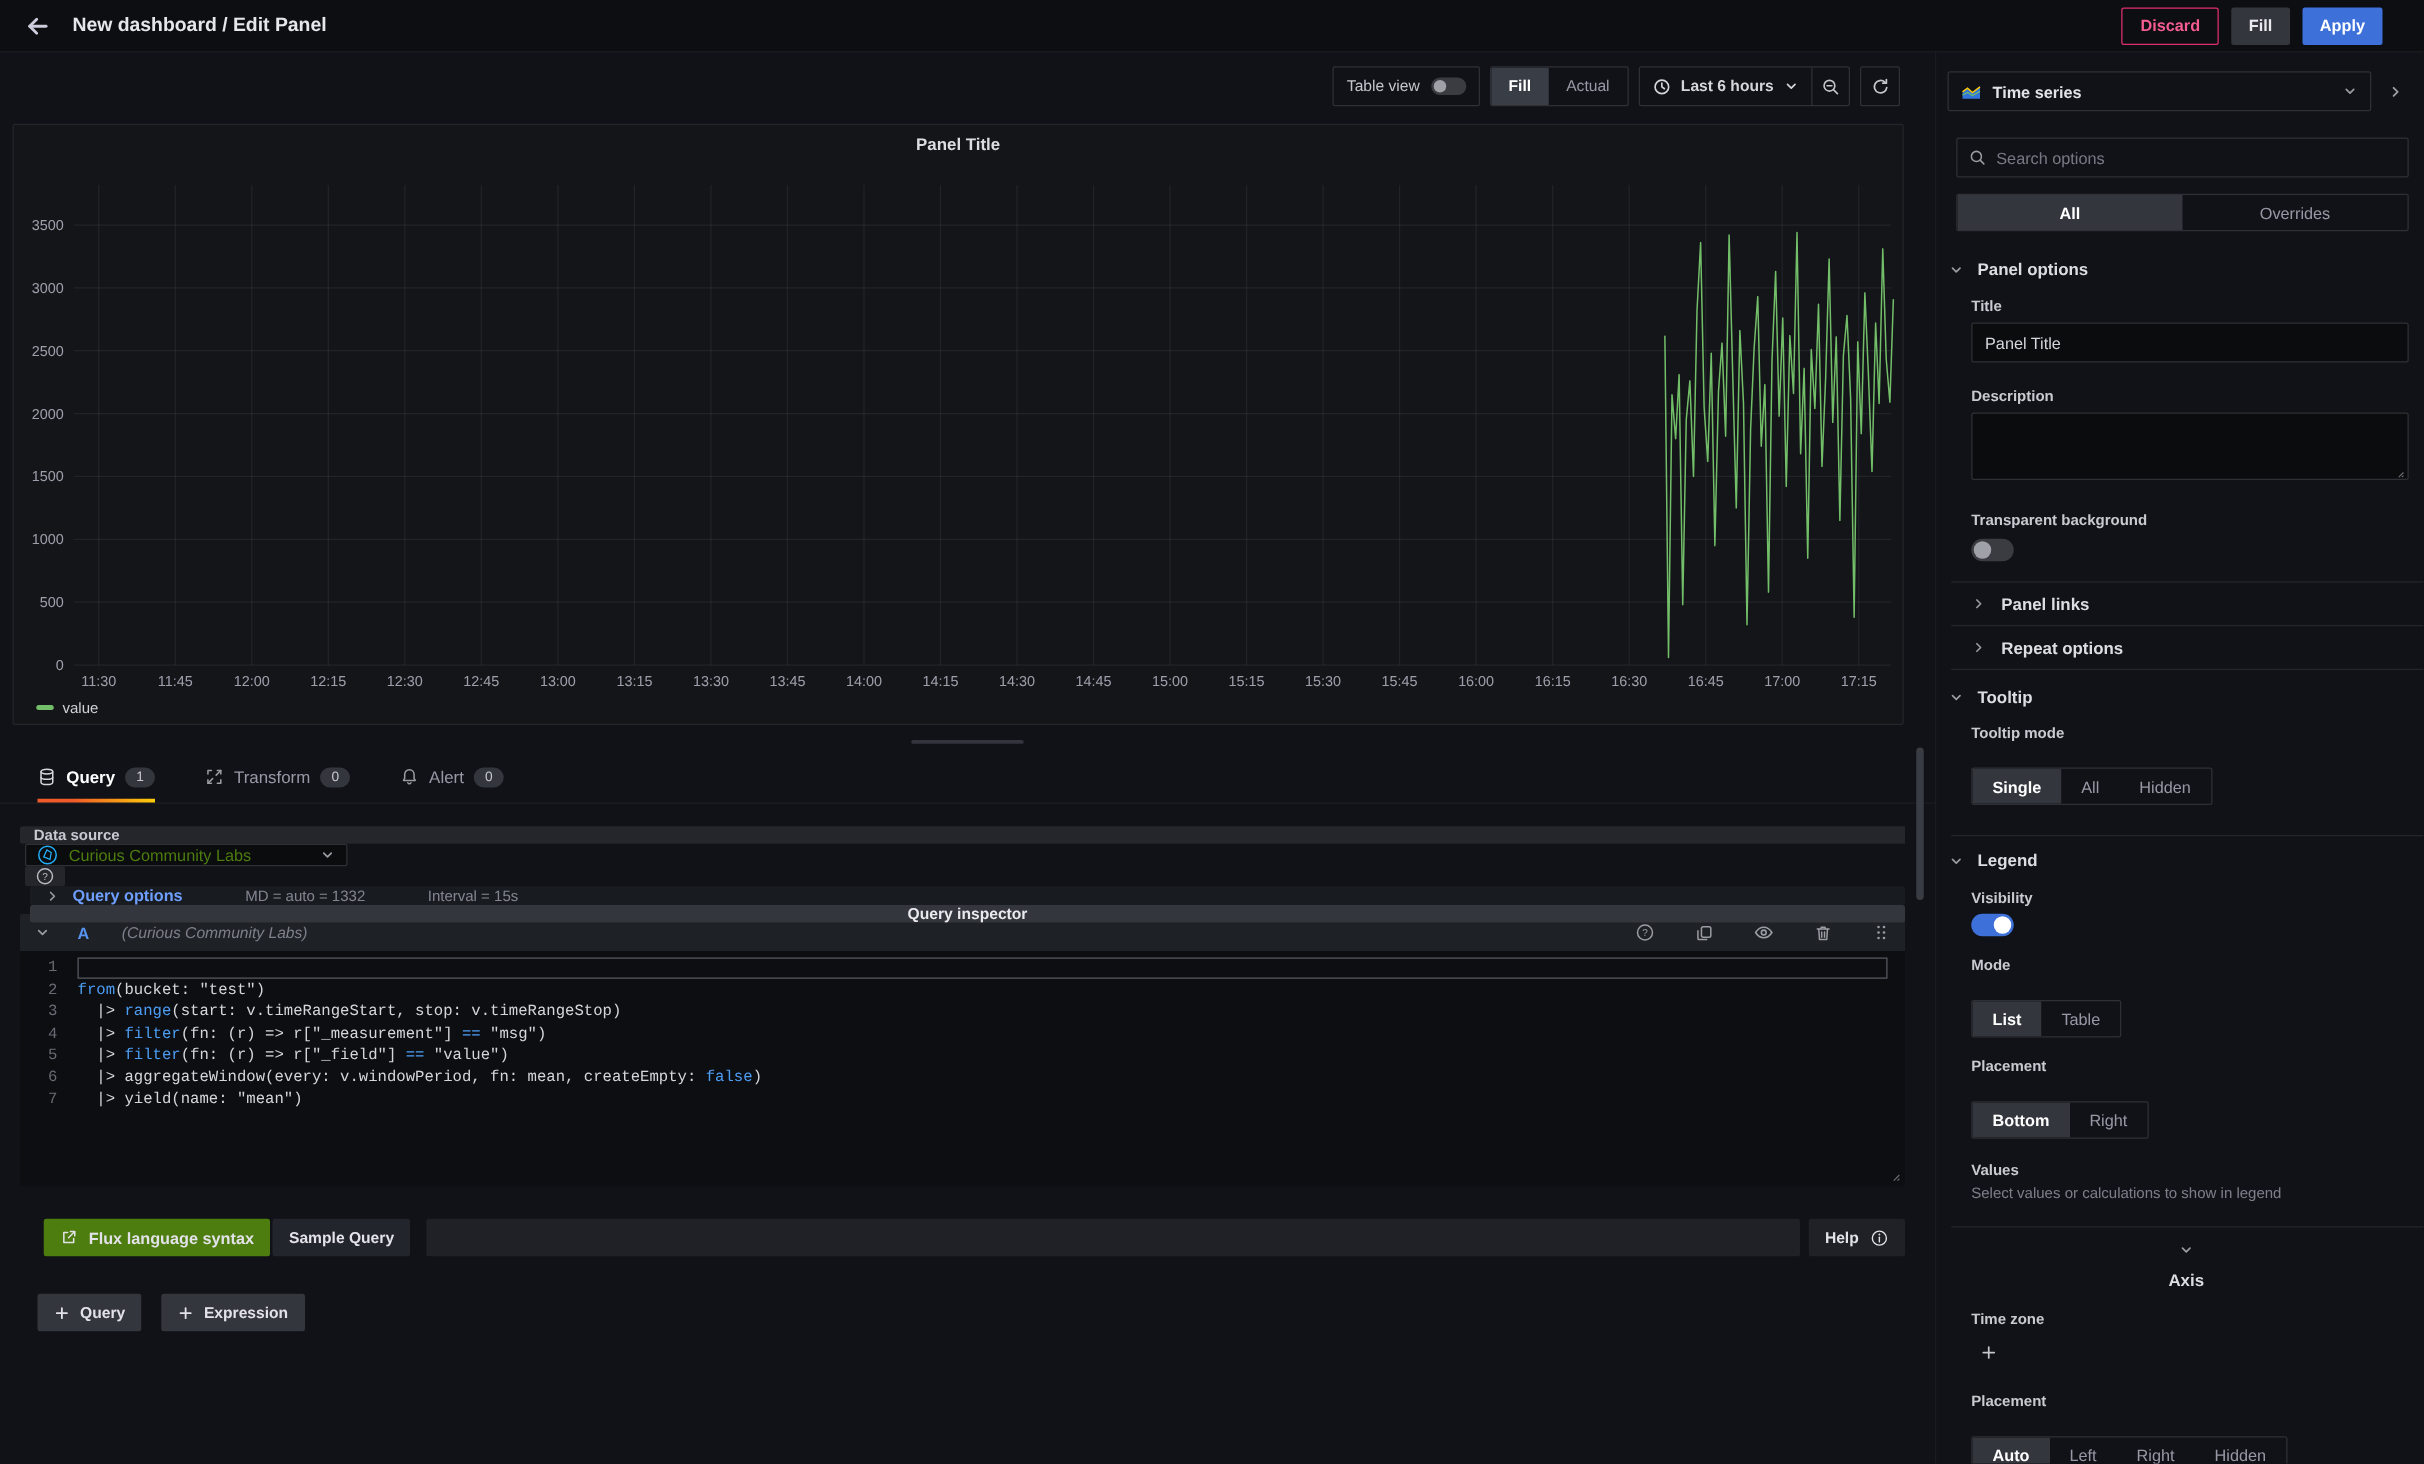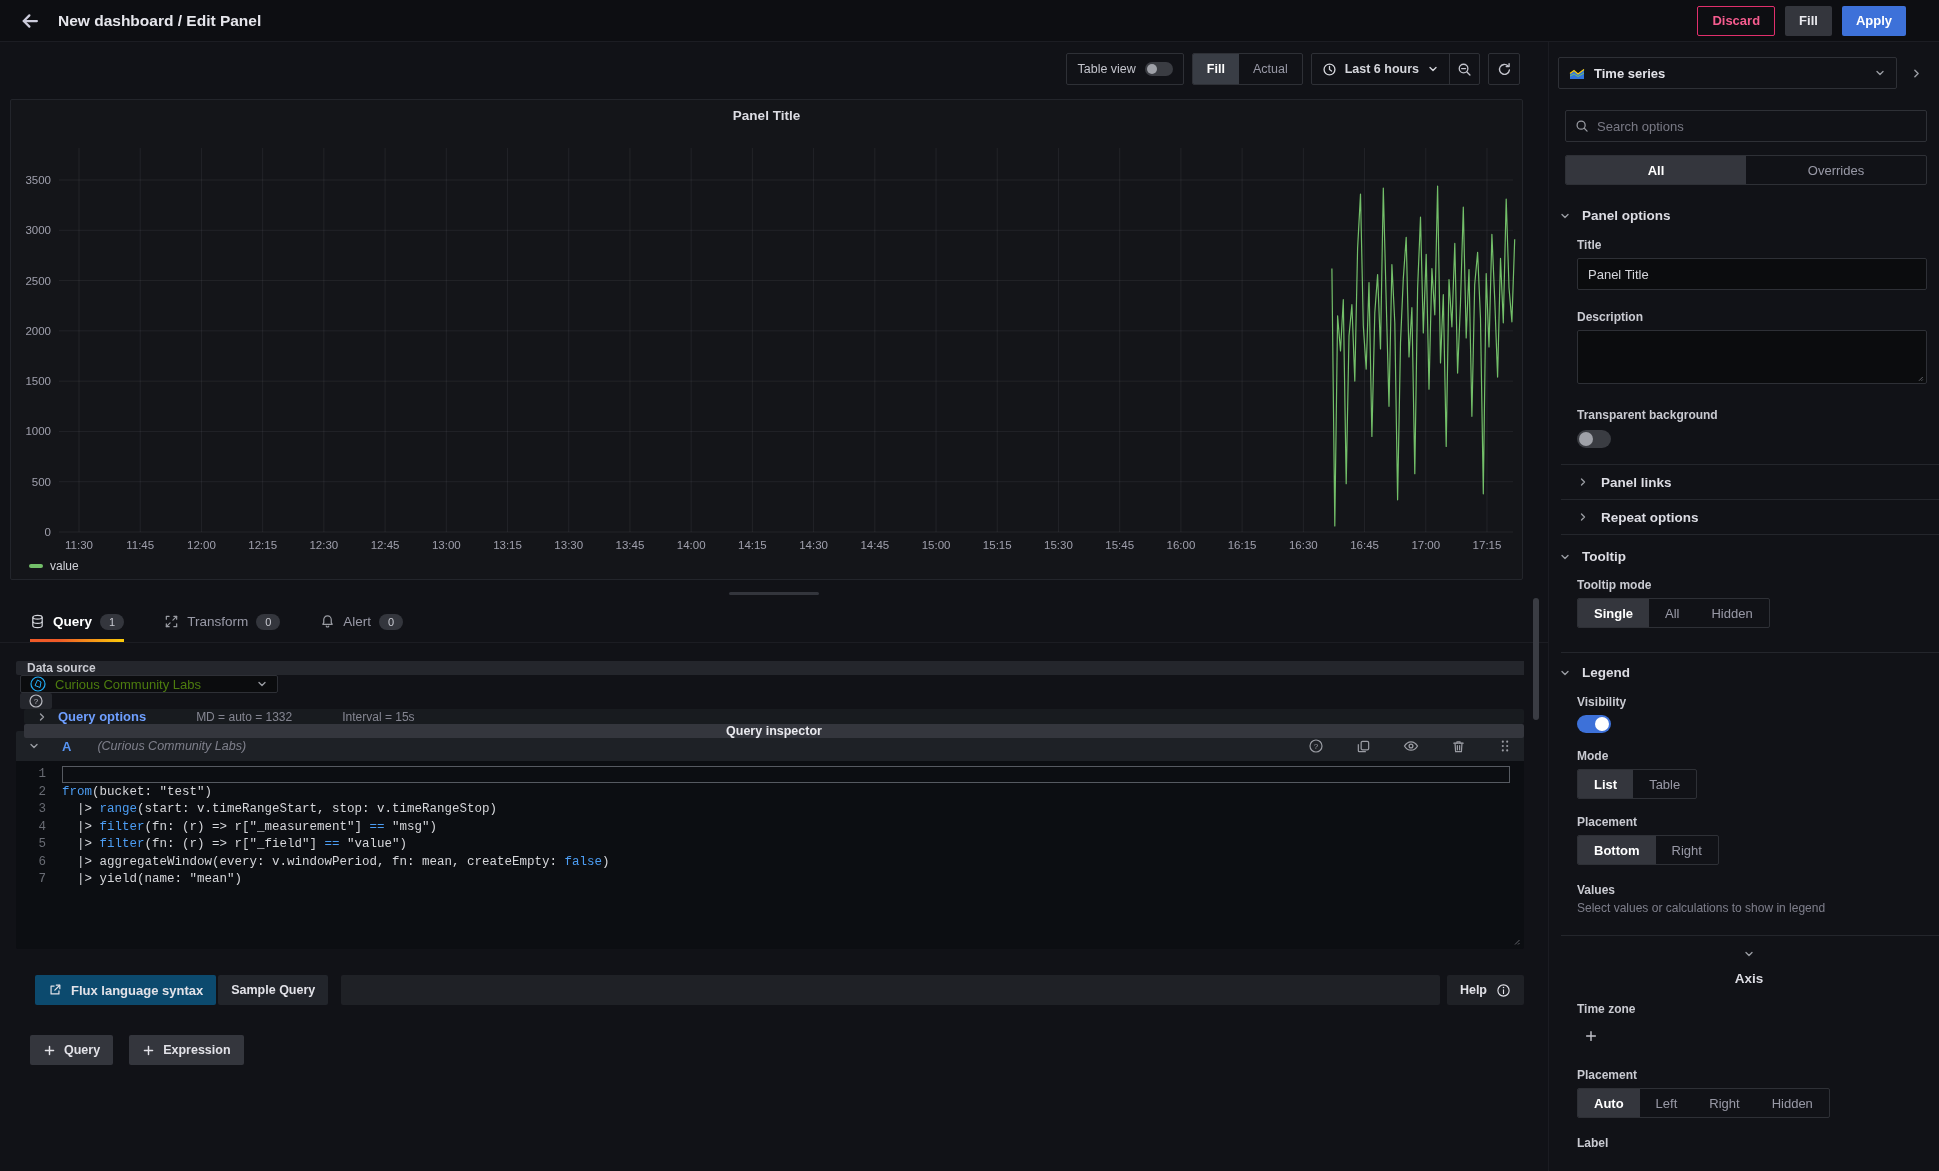--- a/index.html
+++ b/index.html
@@ -85,21 +85,21 @@
   .lnum { width:46px; text-align:right; padding-right:16px; color:#686b73; user-select:none; }
   .ltxt { white-space:pre; flex:1; color:#d5d6da; }
   .ltxt.cur { border:1px solid #565a61; height:17px; margin-right:14px; }
   .tok-k { color:#4c9df3; }
   .tok-p { color:#d5d6da; }
   .resize-corner { position:absolute; right:3px; bottom:3px; color:#6e7076; }
 
   .editor-footer { margin:26px 24px 0 35px; height:30px; display:flex; align-items:stretch; }
   .ft-btn { display:flex; align-items:center; gap:9px; border:none; border-radius:2px; font-size:13px; font-weight:bold;
     color:#e2e2e8; padding:0 13px; cursor:pointer; font-family:inherit; }
-  .ft-flux { background:#0c4a6e; }
+  .ft-flux { background:#4d7c0f; }
   .ft-sample { background:#22252b; margin-left:2px; font-size:12.5px; }
   .ft-spacer { flex:1; background:#1f2126; margin-left:13px; border-radius:2px; }
   .ft-help { background:#1f2126; margin-left:7px; font-size:12.5px; }
 
   .add-row { margin:30px 0 0 30px; display:flex; gap:16px; }
   .add-btn { height:30px; background:#34363d; border:none; border-radius:2px; color:#e2e2e8;
     font-size:12.5px; font-weight:bold; display:inline-flex; align-items:center; gap:8px; padding:0 13px; cursor:pointer; font-family:inherit; }
 
   .main-scrollbar { position:absolute; right:9px; top:556px; width:6px; height:122px; background:#3a3c43; border-radius:3px; }
 
@@ -123,21 +123,21 @@
   .f-help { margin-top:4px; font-size:12px; color:rgba(204,204,220,.58); }
   .f-input { margin-top:6px; width:100%; height:32px; background:#0b0c0e; border:1px solid #2e3036; border-radius:2px;
     color:#d5d6dc; font-size:13px; padding:0 10px; font-family:inherit; outline:none; }
   .f-input::placeholder { color:rgba(204,204,220,.5); }
   .f-area-wrap { position:relative; margin-top:6px; }
   .f-area { width:100%; height:54px; background:#0b0c0e; border:1px solid #2e3036; border-radius:2px; resize:none; outline:none; }
   .f-select { margin-top:6px; height:32px; background:#0b0c0e; border:1px solid #2e3036; border-radius:2px;
     display:flex; align-items:center; padding:0 10px; cursor:pointer; }
   .f-select .val { flex:1; font-size:13px; color:#d5d6dc; }
   .f-select .ph { color:rgba(204,204,220,.55); }
-  .mini-seg { margin-top:6px; display:inline-flex; border:1px solid #2e3036; border-radius:2px; overflow:hidden; height:30px; }
+  .mini-seg { margin-top:21px; display:inline-flex; border:1px solid #2e3036; border-radius:2px; overflow:hidden; height:30px; }
   .mini-seg > span { display:flex; align-items:center; padding:0 16px; font-size:13px; color:rgba(204,204,220,.72); cursor:pointer; }
   .mini-seg > span.on { background:#34363d; color:#fff; font-weight:bold; }
 
   .sb-divider { margin:18px 0 0 12px; border-top:1px solid #24262c; }
   .coll-row { height:34px; display:flex; align-items:center; gap:12px; padding-left:28px; color:#9a9ca3; cursor:pointer; }
   .coll-row .t { font-size:13.5px; font-weight:bold; color:#dcdce3; }
   .sb-divider.tight { margin-top:0; }
 
   .toggle { position:relative; width:34px; height:18px; border-radius:10px; background:#3a3c42; cursor:pointer; }
   .toggle .knob { position:absolute; top:2px; left:2px; width:14px; height:14px; border-radius:50%; background:#9fa1a8; }

